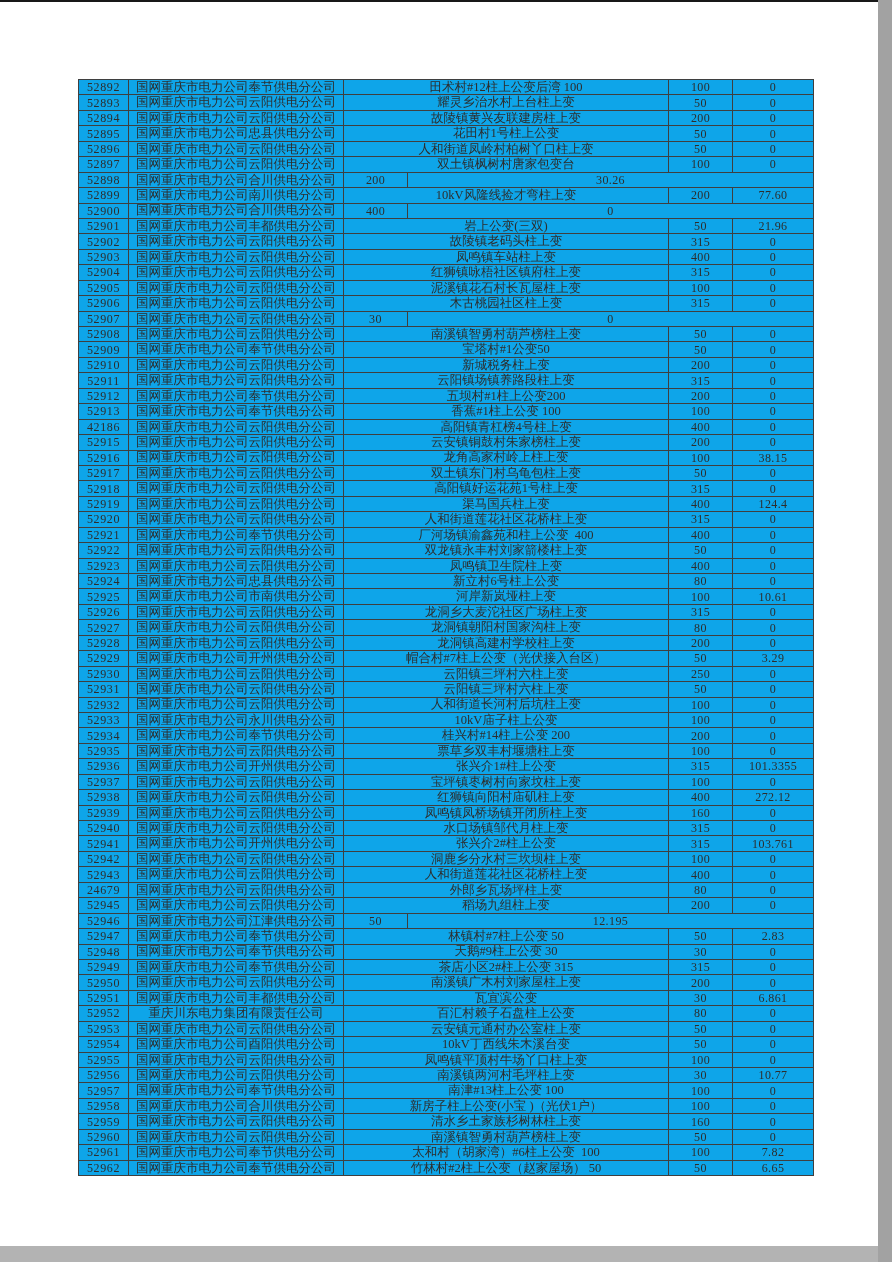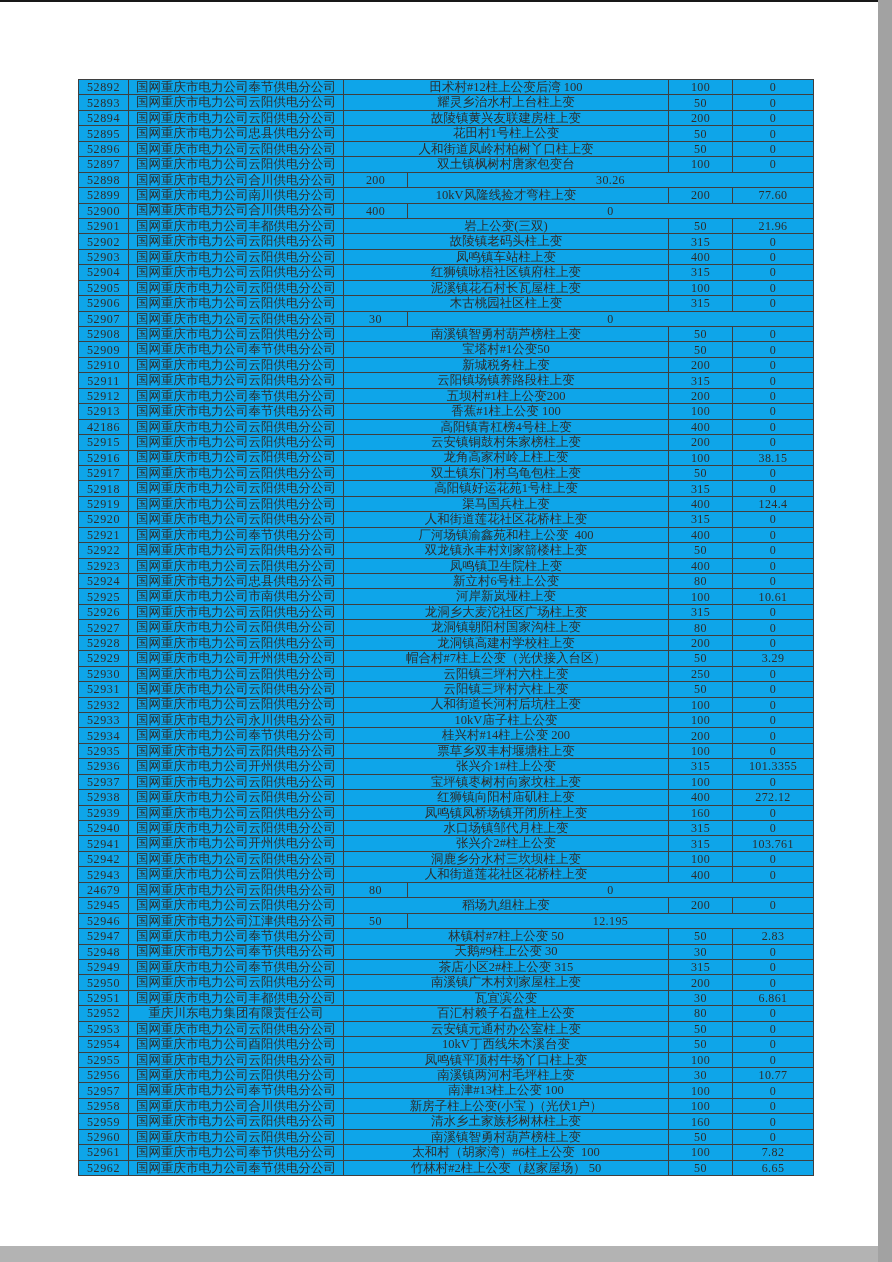--- a/index.html
+++ b/index.html
@@ -403,20 +403,21 @@
     <div class="row">
       <div class="cell c-id">52943</div>
       <div class="cell c-company">国网重庆市电力公司云阳供电分公司</div>
       <div class="cell c-name">人和街道莲花社区花桥柱上变</div>
       <div class="cell c-cap">400</div>
       <div class="cell c-val">0</div>
     </div>
     <div class="row">
       <div class="cell c-id">24679</div>
       <div class="cell c-company">国网重庆市电力公司云阳供电分公司</div>
+      <div class="cell c-name">外郎乡瓦场坪柱上变</div>
       <div class="cell c-cap">80</div>
       <div class="cell c-val">0</div>
     </div>
     <div class="row">
       <div class="cell c-id">52945</div>
       <div class="cell c-company">国网重庆市电力公司云阳供电分公司</div>
       <div class="cell c-name">稻场九组柱上变</div>
       <div class="cell c-cap">200</div>
       <div class="cell c-val">0</div>
     </div>

